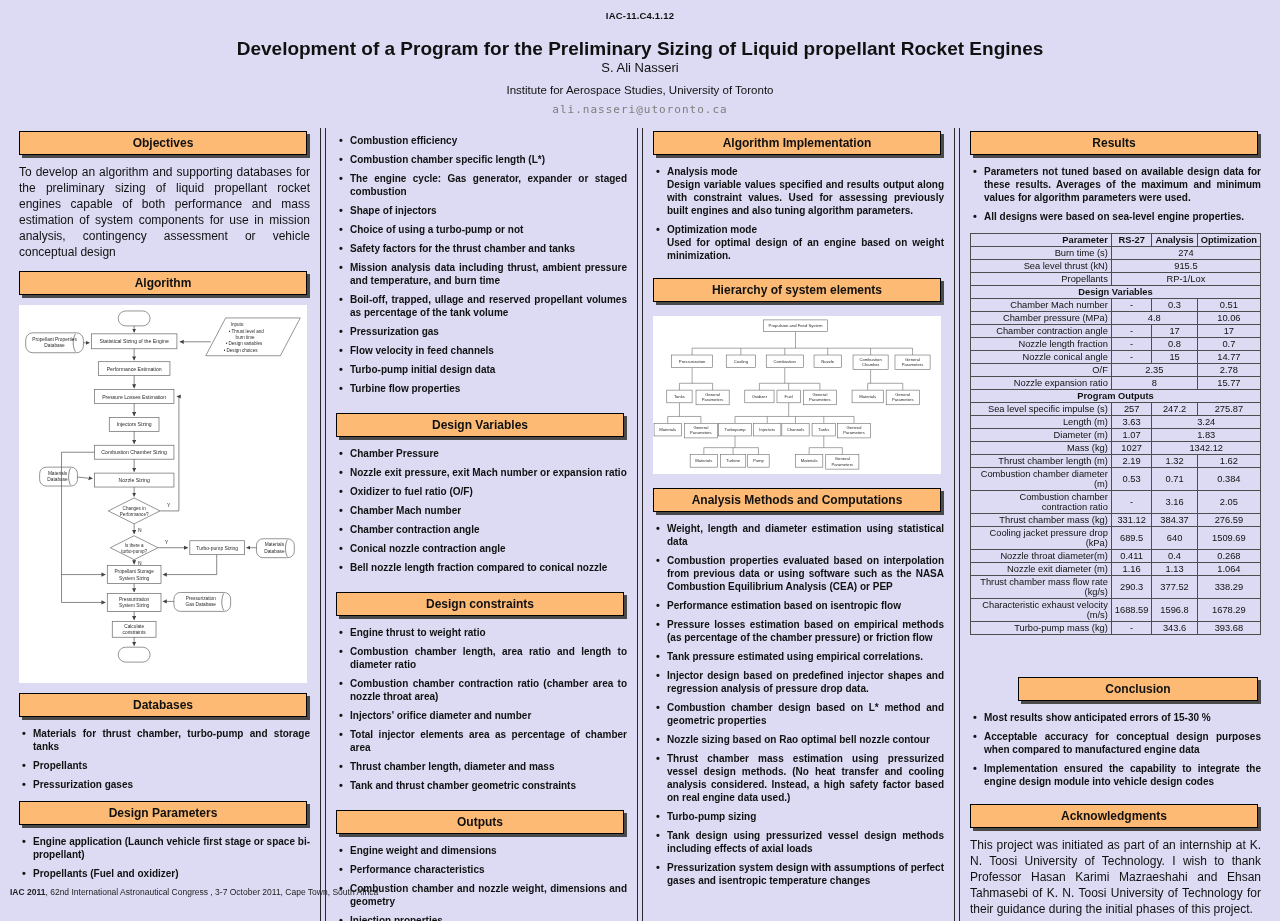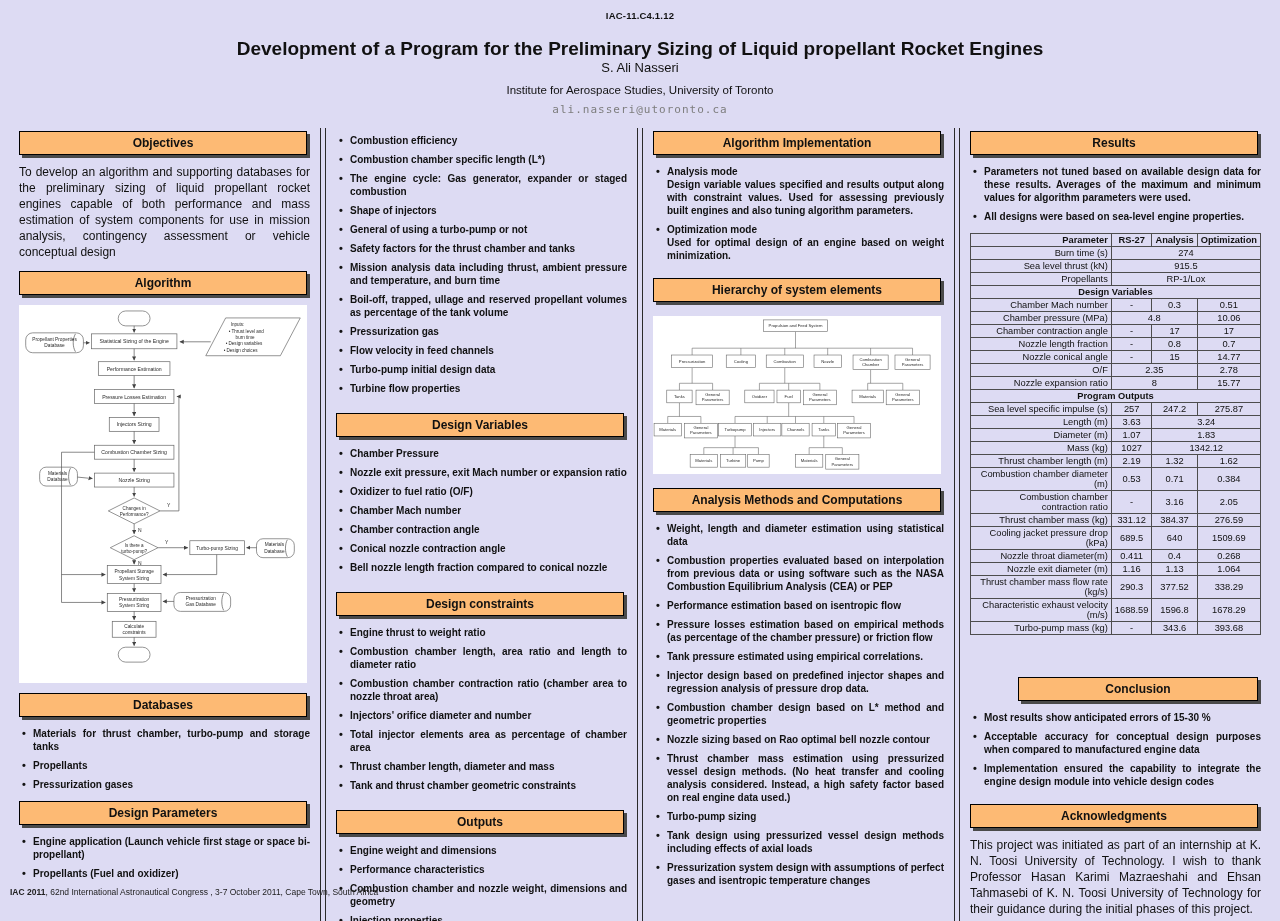--- a/index.html
+++ b/index.html
@@ -232,21 +232,21 @@
         <li>Propellants (Fuel and oxidizer)</li>
       </ul>
   </div>
 
   <div class="col">
     <ul class="bullets" style="margin-top:2px">
         <li>Combustion efficiency</li>
         <li>Combustion chamber specific length (L*)</li>
         <li>The engine cycle: Gas generator, expander or staged combustion</li>
         <li>Shape of injectors</li>
-        <li>General of using a turbo-pump or not</li>
+        <li>Choice of using a turbo-pump or not</li>
         <li>Safety factors for the thrust chamber and tanks</li>
         <li>Mission analysis data including thrust, ambient pressure and temperature, and burn time</li>
         <li>Boil-off, trapped, ullage and reserved propellant volumes as percentage of the tank volume</li>
         <li>Pressurization gas</li>
         <li>Flow velocity in feed channels</li>
         <li>Turbo-pump initial design data</li>
         <li>Turbine flow properties</li>
       </ul>
 
     <div class="bar" style="margin-top:18px">Design Variables</div>

